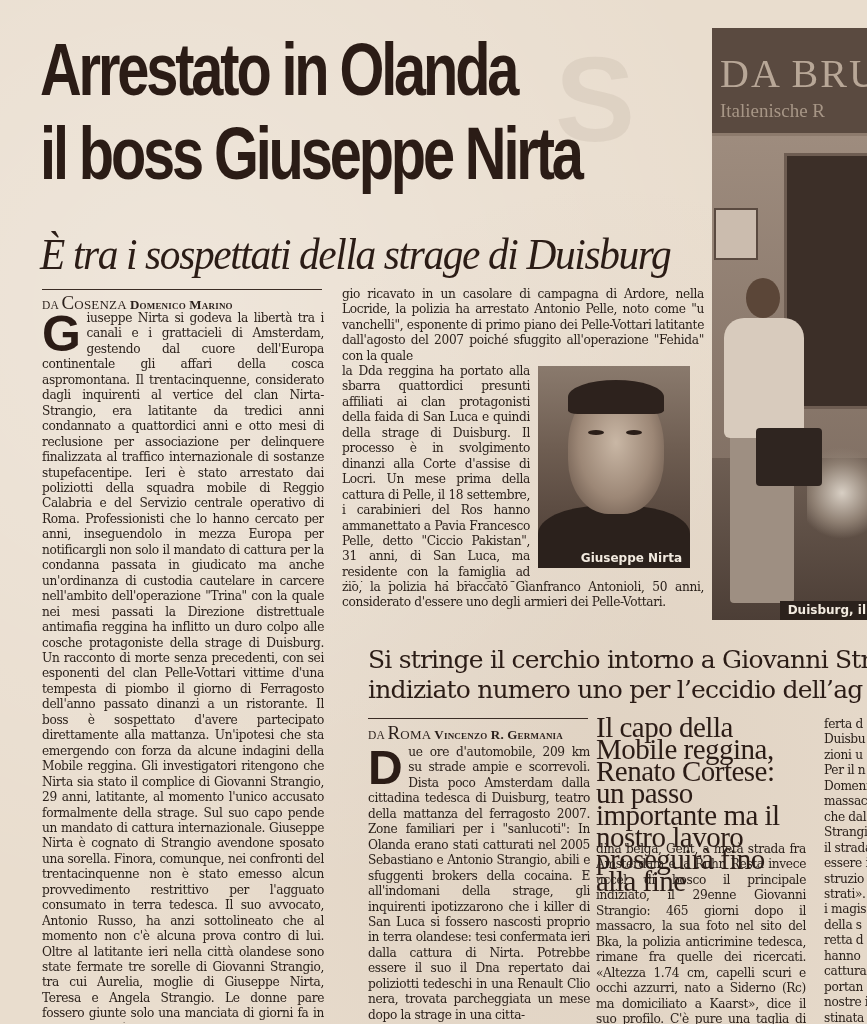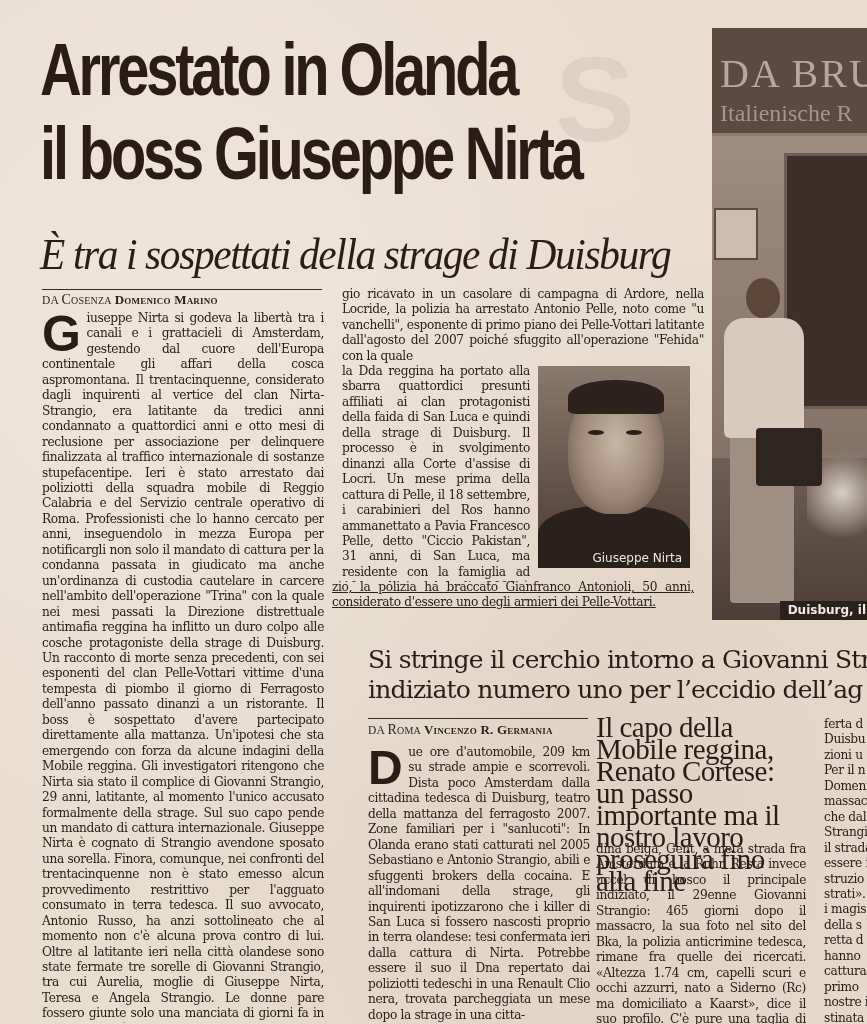--- a/index.html
+++ b/index.html
@@ -23,21 +23,21 @@
     left:40px;top:228px;width:700px;
     font-family:"Liberation Serif", serif;font-style:italic;
     font-size:45px;line-height:52px;color:#2b1c16;letter-spacing:-1.5px;
     white-space:nowrap;transform:scaleX(0.92);transform-origin:left top;
   }
   .rule{height:1px;background:#3a2c25;}
   .byline{
     font-family:"Liberation Serif", serif;font-size:11.5px;color:#2a1f1a;letter-spacing:0.2px;
   }
   .byline .name{font-weight:bold;font-variant:small-caps;font-size:13px;margin-top:20px;}
-  .byline .place{font-variant:small-caps;font-size:14px;}
+  .byline .place{font-variant:small-caps;font-size:19px;}
   .col{
     font-family:"DejaVu Serif", serif;font-size:12.2px;line-height:15.45px;
     text-align:justify;color:#2b211b;letter-spacing:-0.35px;
     hyphens:manual;
   }
   .col p{margin:0;}
   .dropcap{
     float:left;font-family:"Liberation Sans", sans-serif;font-weight:bold;
     font-size:50px;line-height:40px;margin:3px 6px 0 0;color:#2b1c16;
   }
@@ -54,32 +54,32 @@
     position:absolute;left:30px;top:14px;width:96px;height:34px;border-radius:50% 50% 10% 10%;
     background:#2d221d;
   }
   .face-shoulders{
     position:absolute;left:0;top:140px;width:152px;height:70px;
     background:#2b211c;border-radius:40% 40% 0 0;
   }
   .eye{position:absolute;top:64px;width:16px;height:5px;background:#2a1e18;border-radius:50%;}
   .caption-face{
     position:absolute;right:0;bottom:0;padding:2px 8px 3px 8px;
-    background:#2b211c;color:#f2eadf;font-family:"DejaVu Sans", sans-serif;font-weight:normal;font-size:12px;
+    background:#2b211c;color:#f2eadf;font-family:"DejaVu Sans", sans-serif;font-weight:bold;font-size:12px;
   }
   .photo-street{
     left:712px;top:28px;width:160px;height:592px;overflow:hidden;
     background:#8d7b6d;
   }
   .sign{position:absolute;left:0;top:0;width:160px;height:105px;background:#5a4a40;}
   .sign-text{
     position:absolute;left:8px;top:22px;font-family:"Liberation Serif", serif;font-size:40px;color:#b8a797;letter-spacing:2px;white-space:nowrap;
   }
   .sign-sub{
-    position:absolute;left:8px;top:72px;font-family:"Liberation Serif", serif;font-size:24px;color:#a79686;white-space:nowrap;
+    position:absolute;left:8px;top:72px;font-family:"Liberation Serif", serif;font-size:19px;color:#a79686;white-space:nowrap;
   }
   .wall{position:absolute;left:0;top:108px;width:160px;height:380px;background:linear-gradient(180deg,#9e8c7e,#7e6d61);}
   .door{position:absolute;left:72px;top:125px;width:90px;height:250px;background:#3c2f28;border:3px solid #6e5d52;}
   .menu-board{position:absolute;left:2px;top:180px;width:40px;height:48px;background:#cbbcae;border:2px solid #5a4a40;}
   .floor{position:absolute;left:0;top:430px;width:160px;height:162px;background:linear-gradient(180deg,#6e5e53,#4c3e36);}
   .woman{position:absolute;left:4px;top:250px;width:90px;height:330px;}
   .w-head{position:absolute;left:30px;top:0;width:34px;height:40px;border-radius:50%;background:#5b4638;}
   .w-body{position:absolute;left:8px;top:40px;width:80px;height:120px;border-radius:20px 20px 6px 6px;background:#d8cbbd;}
   .w-legs{position:absolute;left:14px;top:155px;width:64px;height:170px;background:#9e8f82;border-radius:4px;}
   .w-bag{position:absolute;left:40px;top:150px;width:66px;height:58px;background:#2f2520;border-radius:4px;}
@@ -125,21 +125,21 @@
   <p>iuseppe Nirta si godeva la libertà tra i canali e i grattacieli di Amsterdam, gestendo dal cuore dell'Europa continentale gli affari della cosca aspromontana. Il trentacinquenne, considerato dagli inquirenti al vertice del clan Nirta-Strangio, era latitante da tredici anni condannato a quattordici anni e otto mesi di reclusione per associazione per delinquere finalizzata al traffico internazionale di sostanze stupefacentipe. Ieri è stato arrestato dai poliziotti della squadra mobile di Reggio Calabria e del Servizio centrale operativo di Roma. Professionisti che lo hanno cercato per anni, inseguendolo in mezza Europa per notificargli non solo il mandato di cattura per la condanna passata in giudicato ma anche un'ordinanza di custodia cautelare in carcere nell'ambito dell'operazione "Trina" con la quale nei mesi passati la Direzione distrettuale antimafia reggina ha inflitto un duro colpo alle cosche protagoniste della strage di Duisburg. Un racconto di morte senza precedenti, con sei esponenti del clan Pelle-Vottari vittime d'una tempesta di piombo il giorno di Ferragosto dell'anno passato dinanzi a un ristorante. Il boss è sospettato d'avere partecipato direttamente alla mattanza. Un'ipotesi che sta emergendo con forza da alcune indagini della Mobile reggina. Gli investigatori ritengono che Nirta sia stato il complice di Giovanni Strangio, 29 anni, latitante, al momento l'unico accusato formalmente della strage. Sul suo capo pende un mandato di cattura internazionale. Giuseppe Nirta è cognato di Strangio avendone sposato una sorella. Finora, comunque, nei confronti del trentacinquenne non è stato emesso alcun provvedimento restrittivo per l'agguato consumato in terra tedesca. Il suo avvocato, Antonio Russo, ha anzi sottolineato che al momento non c'è alcuna prova contro di lui. Oltre al latitante ieri nella città olandese sono state fermate tre sorelle di Giovanni Strangio, tra cui Aurelia, moglie di Giuseppe Nirta, Teresa e Angela Strangio. Le donne pare fossero giunte solo una manciata di giorni fa in Olanda. Ed è probabile che proprio il loro viaggio abbia messo gli agenti sulle tracce del pericoloso boss. Insieme a Giuseppe Nirta, che pare sia stato sorpreso a passeggio per le strade di Amsterdam, è stato arrestato per favoreggiamento personale Giorgio Madeo, un calabrese che vive a Dusseldorf, in Germania. Le manette scattate ieri ai polsi di Giuseppe Nirta sono l'ennesimo colpo inflitto dalle forze dell'ordine agli esponenti delle due storiche consorterie criminali di San Luca. Lo scorso 16 ottobre in un rifu-</p>
 </div>
 
 <div class="abs col" style="left:342px;top:287px;width:362px;">
   <p>gio ricavato in un casolare di campagna di Ardore, nella Locride, la polizia ha arrestato Antonio Pelle, noto come "u vanchelli", esponente di primo piano dei Pelle-Vottari latitante dall'agosto del 2007 poiché sfuggito all'operazione "Fehida" con la quale</p>
 </div>
 
 <div class="abs col" style="left:342px;top:364px;width:188px;height:218px;overflow:hidden;">
   <p>la Dda reggina ha portato alla sbarra quattordici presunti affiliati ai clan protagonisti della faida di San Luca e quindi della strage di Duisburg. Il processo è in svolgimento dinanzi alla Corte d'assise di Locri. Un mese prima della cattura di Pelle, il 18 settembre, i carabinieri del Ros hanno ammanettato a Pavia Francesco Pelle, detto "Ciccio Pakistan", 31 anni, di San Luca, ma residente con la famiglia ad Africo dove nel luglio 2006 è rimasto vittima d'un agguato che lo ha lasciato sulla sedia a rotelle. Il 12 agosto, ad Aprilia, nel La-</p>
 </div>
-<div class="abs col" style="left:332px;top:580px;width:362px;text-decoration:underline;">
+<div class="abs col" style="left:342px;top:580px;width:362px;">
   <p>zio, la polizia ha braccato Gianfranco Antonioli, 50 anni, considerato d'essere uno degli armieri dei Pelle-Vottari.</p>
 </div>
 
 <div class="abs photo-face">
   <div class="face-shoulders"></div>
   <div class="face-head"></div>
   <div class="face-hair"></div>
   <div class="eye" style="left:50px;"></div>
   <div class="eye" style="left:88px;"></div>
   <div class="caption-face">Giuseppe Nirta</div>
@@ -198,16 +198,16 @@
     <div>Strangi</div>
     <div>il strada</div>
     <div>essere i</div>
     <div>struzio</div>
     <div>strati».</div>
     <div>i magis</div>
     <div>della s</div>
     <div>retta d</div>
     <div>hanno</div>
     <div>cattura</div>
-    <div>primo</div>
+    <div>portan</div>
     <div>nostre i</div>
     <div>stinata</div>
   </div>
 
 </body></html>

